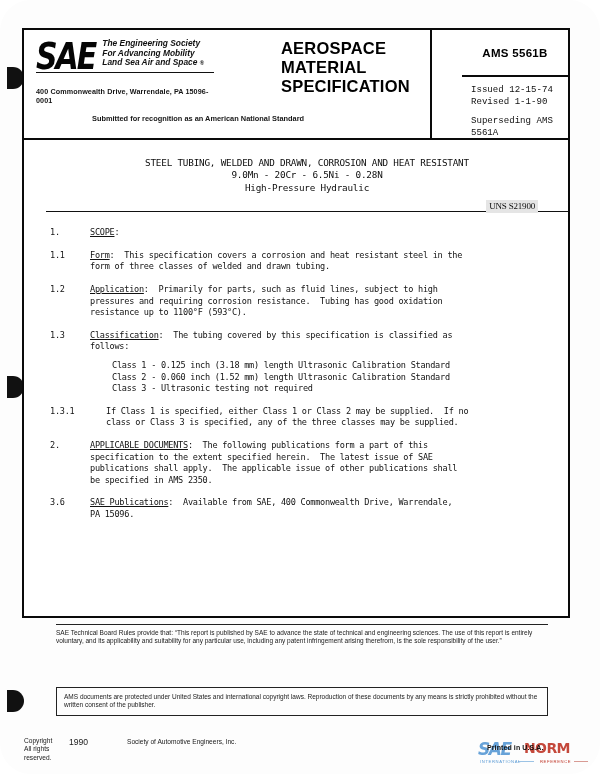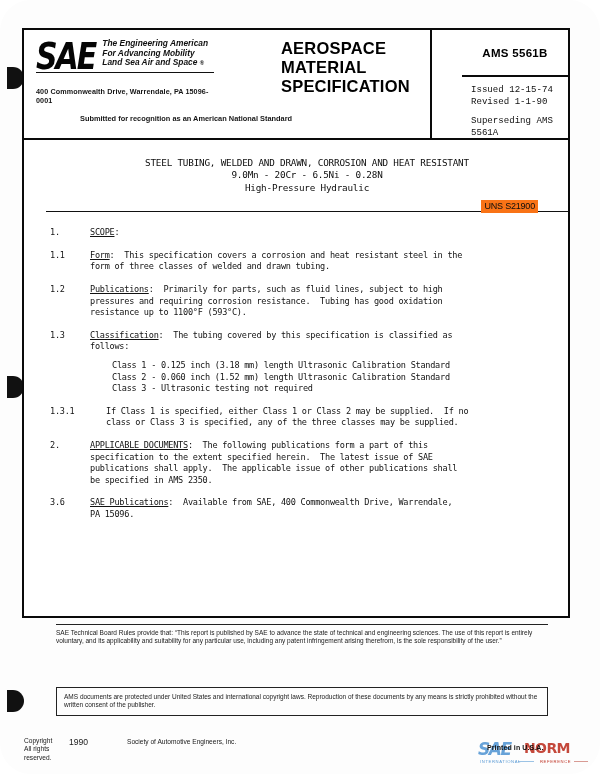--- a/index.html
+++ b/index.html
@@ -99,21 +99,21 @@
     border-top: 1.4px solid #111;
     padding-top: 14px;
     font-size: 7.2px;
     font-weight: bold;
     letter-spacing: .1px;
     color: #141414;
     width: 178px;
   }
   .submitted {
     position: absolute;
-    left: 56px;
+    left: 68px;
     top: 84px;
     width: 330px;
     font-size: 7.4px;
     font-weight: bold;
     color: #161616;
   }
 
   #hdr-mid {
     width: 155px;
     box-sizing: border-box;
@@ -181,24 +181,24 @@
     position: absolute;
     left: 0;
     right: 0;
     top: 11px;
     border-top: 1.5px solid #111;
   }
   #uns-text {
     position: absolute;
     right: 30px;
     top: 0;
-    font-family: Liberation Sans, sans-serif;
+    font-family: Liberation Serif, serif;
     font-size: 9px;
     color: #0d0d0d;
-    background: #f97316;
+    background: #e5e5e5;
     padding: 0 3px;
   }
 
   
   #body {
     padding: 13px 26px 0 26px;
     font-family: "DejaVu Sans Mono", monospace;
     font-size: 8.55px;
     line-height: 11.6px;
     letter-spacing: -0.25px;
@@ -342,21 +342,21 @@
   <div class="punch p3"></div>
 
   <div id="frame">
 
     <div id="header">
 
       <div id="hdr-left">
         <div class="sae-logo-row">
           <div class="sae-mark">SAE</div>
           <div class="sae-tagline">
-            <div>The Engineering American</div>
+            <div>The Engineering Society</div>
             <div>For Advancing Mobility</div>
             <div><span>Land Sea Air and Space</span> <span class="reg">®</span></div>
           </div>
         </div>
         <div class="sae-addr">400 Commonwealth Drive, Warrendale, PA 15096-0001</div>
         <div class="submitted">Submitted for recognition as an American National Standard</div>
       </div>
 
       <div id="hdr-mid">
         <div class="ams-title">
@@ -396,21 +396,21 @@
       </div>
 
       <div class="para">
         <div class="num">1.1</div>
         <div class="txt"><u class="hdg">Form</u><span>:  This specification covers a corrosion and heat resistant steel in the
 form of three classes of welded and drawn tubing.</span></div>
       </div>
 
       <div class="para">
         <div class="num">1.2</div>
-        <div class="txt"><u class="hdg">Publications</u><span>:  Primarily for parts, such as fluid lines, subject to high
+        <div class="txt"><u class="hdg">Application</u><span>:  Primarily for parts, such as fluid lines, subject to high
 pressures and requiring corrosion resistance.  Tubing has good oxidation
 resistance up to 1100°F (593°C).</span></div>
       </div>
 
       <div class="para">
         <div class="num">1.3</div>
         <div class="txt"><u class="hdg">Classification</u><span>:  The tubing covered by this specification is classified as
 follows:</span></div>
       </div>
 

